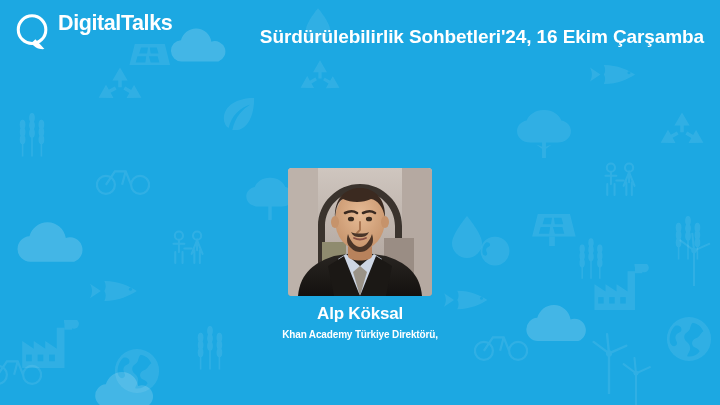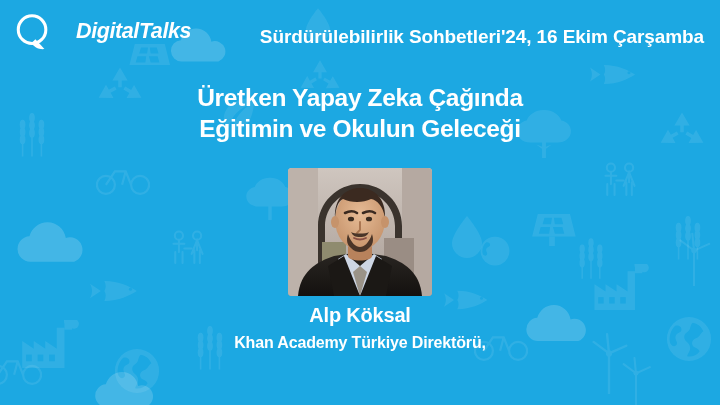--- a/index.html
+++ b/index.html
@@ -38,23 +38,21 @@
   .header {
     position: absolute;
     top: 0; left: 0; right: 0;
     height: 62px;
   }
   .logo-wrap {
     position: absolute;
     left: 14px;
     top: 13px;
     display: flex;
-    align-items: center;
-    gap: 24px;
-    font-style: italic;
+    gap: 6px;
   }
   .logo-mark {
     width: 38px;
     height: 38px;
     display: block;
   }
   .logo-text {
     color: #ffffff;
     font-size: 21.5px;
     font-weight: bold;
@@ -110,30 +108,30 @@
   
   .speaker-block {
     position: absolute;
     top: 303px;
     left: 0;
     width: 100%;
     text-align: center;
   }
   .speaker-name {
     color: #ffffff;
-    font-size: 20px;
+    font-size: 17px;
     font-weight: bold;
     letter-spacing: -0.2px;
     line-height: 1.25;
     margin-bottom: 5px;
     text-align: center;
   }
   .speaker-title-line {
     color: #ffffff;
-    font-size: 16px;
+    font-size: 10px;
     font-weight: bold;
     line-height: 1.28;
     letter-spacing: -0.15px;
     white-space: nowrap;
   }
 </style>
 </head>
 <body>
 
 <div id="slide">
@@ -372,24 +370,20 @@
       <svg class="logo-mark" viewBox="0 0 40 40">
         <circle cx="19" cy="17.5" r="14.5" fill="none" stroke="#ffffff" stroke-width="3.2"></circle>
         <path d="M22.5 27.5c3.5 3.5 6.5 7 9.5 10.5-6.5 0.6-11-2.5-13.5-6.5z" fill="#ffffff"></path>
       </svg>
       <span class="logo-text">DigitalTalks</span>
     </div>
 
     <div class="event-date">Sürdürülebilirlik Sohbetleri'24, 16 Ekim Çarşamba</div>
   </div>
 
-  <div class="title-block">
-    <div class="title-line">Üretken Yapay Zeka Çağında</div>
-    <div class="title-line">Eğitimin ve Okulun Geleceği</div>
-  </div>
 
   <div class="portrait-frame">
     <div class="portrait">
       <svg viewBox="0 0 144 128" preserveAspectRatio="xMidYMid slice">
         <defs>
           <linearGradient id="wallg" x1="0" y1="0" x2="0" y2="1">
             <stop offset="0%" stop-color="#cfc6bf"></stop>
             <stop offset="100%" stop-color="#a99d95"></stop>
           </linearGradient>
           <linearGradient id="suitg" x1="0" y1="0" x2="0" y2="1">

